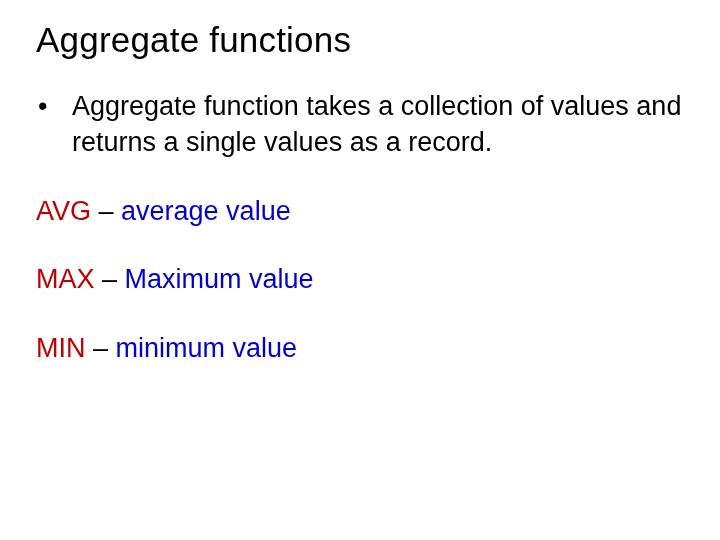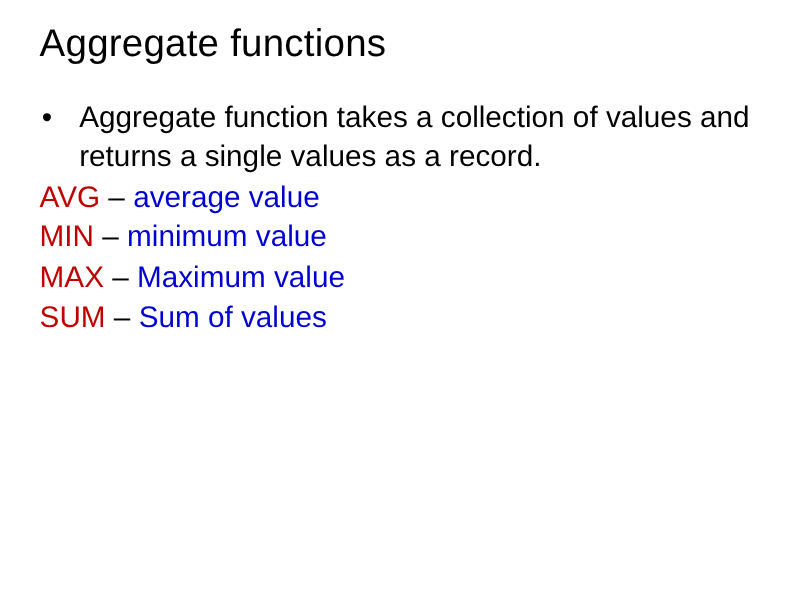--- a/index.html
+++ b/index.html
@@ -35,20 +35,21 @@
     width: 34px;
     flex: 0 0 34px;
     text-align: left;
     padding-left: 2px;
   }
   .bullet-text {
     flex: 1;
   }
   .fn-line {
     padding-left: 0;
+    margin-top: 32px;
   }
   .kw {
     color: #c00000;
   }
   .dash {
     color: #000;
   }
   .desc {
     color: #0000d0;
   }
@@ -63,23 +64,20 @@
 
     <div class="bullet-row">
       <div class="bullet-dot">•</div>
       <div class="bullet-text">Aggregate function takes a collection of values and returns a single values as a record.</div>
     </div>
 
     <div class="fn-line">
       <span class="kw">AVG</span><span class="dash"> – </span><span class="desc">average value</span>
     </div>
     <div class="fn-line">
-      <span class="kw">MIN</span><span class="dash"> – </span><span class="desc">minimum value</span>
-    </div>
-    <div class="fn-line">
       <span class="kw">MAX</span><span class="dash"> – </span><span class="desc">Maximum value</span>
     </div>
     <div class="fn-line">
-      <span class="kw">SUM</span><span class="dash"> – </span><span class="desc">Sum of values</span>
+      <span class="kw">MIN</span><span class="dash"> – </span><span class="desc">minimum value</span>
     </div>
 
   </div>
 </div>
 
 </body></html>

